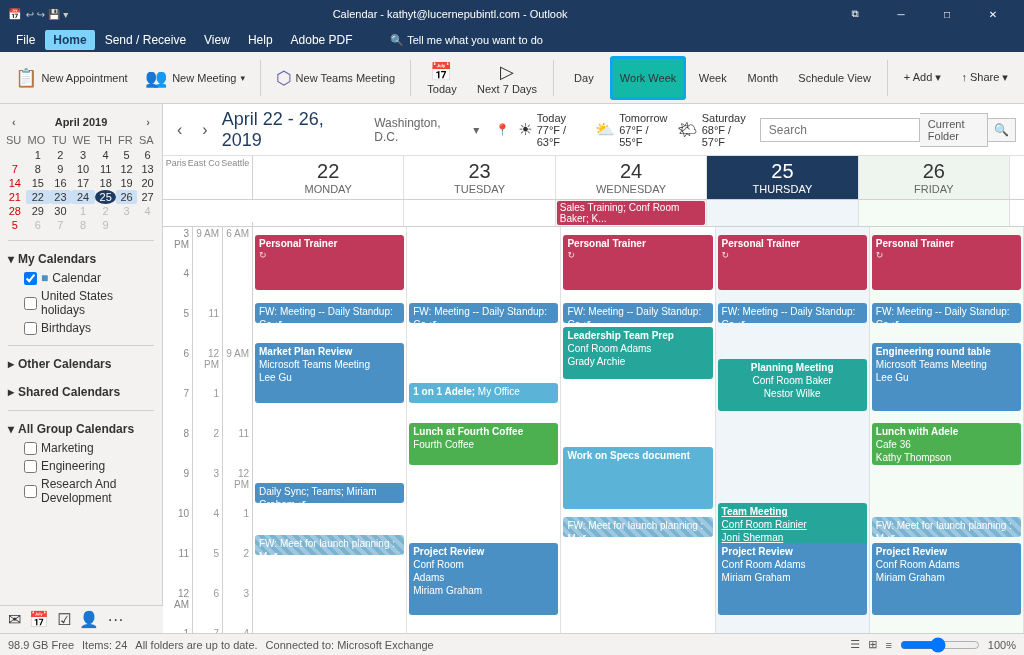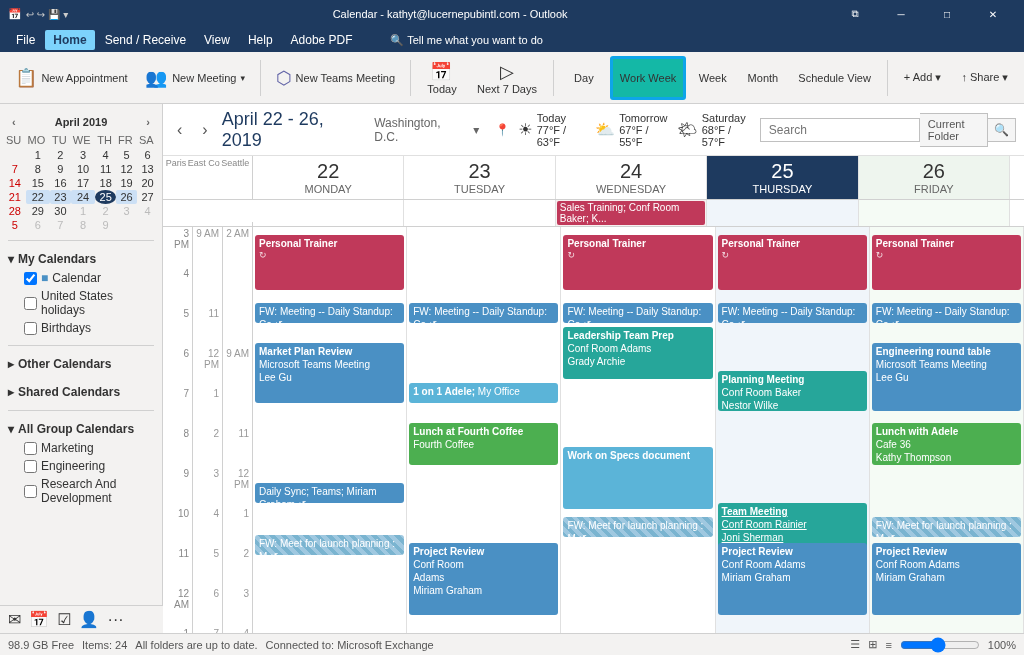--- a/index.html
+++ b/index.html
@@ -501,21 +501,21 @@
         <div style="width:14px;flex-shrink:0;"></div>
       </div>
 
       <div class="wv-scroll">
         <div class="wv-grid">
 
           <div class="wv-time-col">
             <div style="height:40px;display:flex;">
               <div style="width:30px;font-size:10px;color:#888;text-align:right;padding:1px 3px;border-right:1px solid #d0d0d0;">3 PM</div>
               <div style="width:30px;font-size:10px;color:#999;text-align:right;padding:1px 3px;border-right:1px solid #d0d0d0;">9 AM</div>
-              <div style="width:30px;font-size:10px;color:#999;text-align:right;padding:1px 3px;border-right:1px solid #d0d0d0;">2 AM</div>
+              <div style="width:30px;font-size:10px;color:#999;text-align:right;padding:1px 3px;border-right:1px solid #d0d0d0;">6 AM</div>
             </div>
             <div style="height:40px;display:flex;">
               <div style="width:30px;font-size:10px;color:#888;text-align:right;padding:1px 3px;border-right:1px solid #d0d0d0;">4</div>
               <div style="width:30px;border-right:1px solid #d0d0d0;"></div>
               <div style="width:30px;border-right:1px solid #d0d0d0;"></div>
             </div>
             <div style="height:40px;display:flex;">
               <div style="width:30px;font-size:10px;color:#888;text-align:right;padding:1px 3px;border-right:1px solid #d0d0d0;">5</div>
               <div style="width:30px;font-size:10px;color:#999;text-align:right;padding:1px 3px;border-right:1px solid #d0d0d0;">11</div>
               <div style="width:30px;border-right:1px solid #d0d0d0;"></div>
@@ -651,21 +651,21 @@
 
             <div class="day-event ev-red" style="top:8px;height:55px;">
               <div class="ev-title">Personal Trainer</div>
               <div style="font-size:9px;opacity:0.8;">↻</div>
             </div>
 
             <div class="day-event ev-blue" style="top:76px;height:20px;">
               <span>FW: Meeting -- Daily Standup: Co ↺</span>
             </div>
 
-            <div class="day-event ev-teal" style="top:144px;height:40px;">
+            <div class="day-event ev-teal" style="top:132px;height:52px;text-align:center;">
               <div class="ev-title">Planning Meeting</div>
               <div style="font-size:10px;">Conf Room Baker</div>
               <div style="font-size:10px;">Nestor Wilke</div>
             </div>
 
             <div class="day-event ev-teal" style="top:276px;height:55px;text-decoration:underline;">
               <div class="ev-title">Team Meeting</div>
               <div style="font-size:10px;">Conf Room Rainier</div>
               <div style="font-size:10px;">Joni Sherman</div>
             </div>

